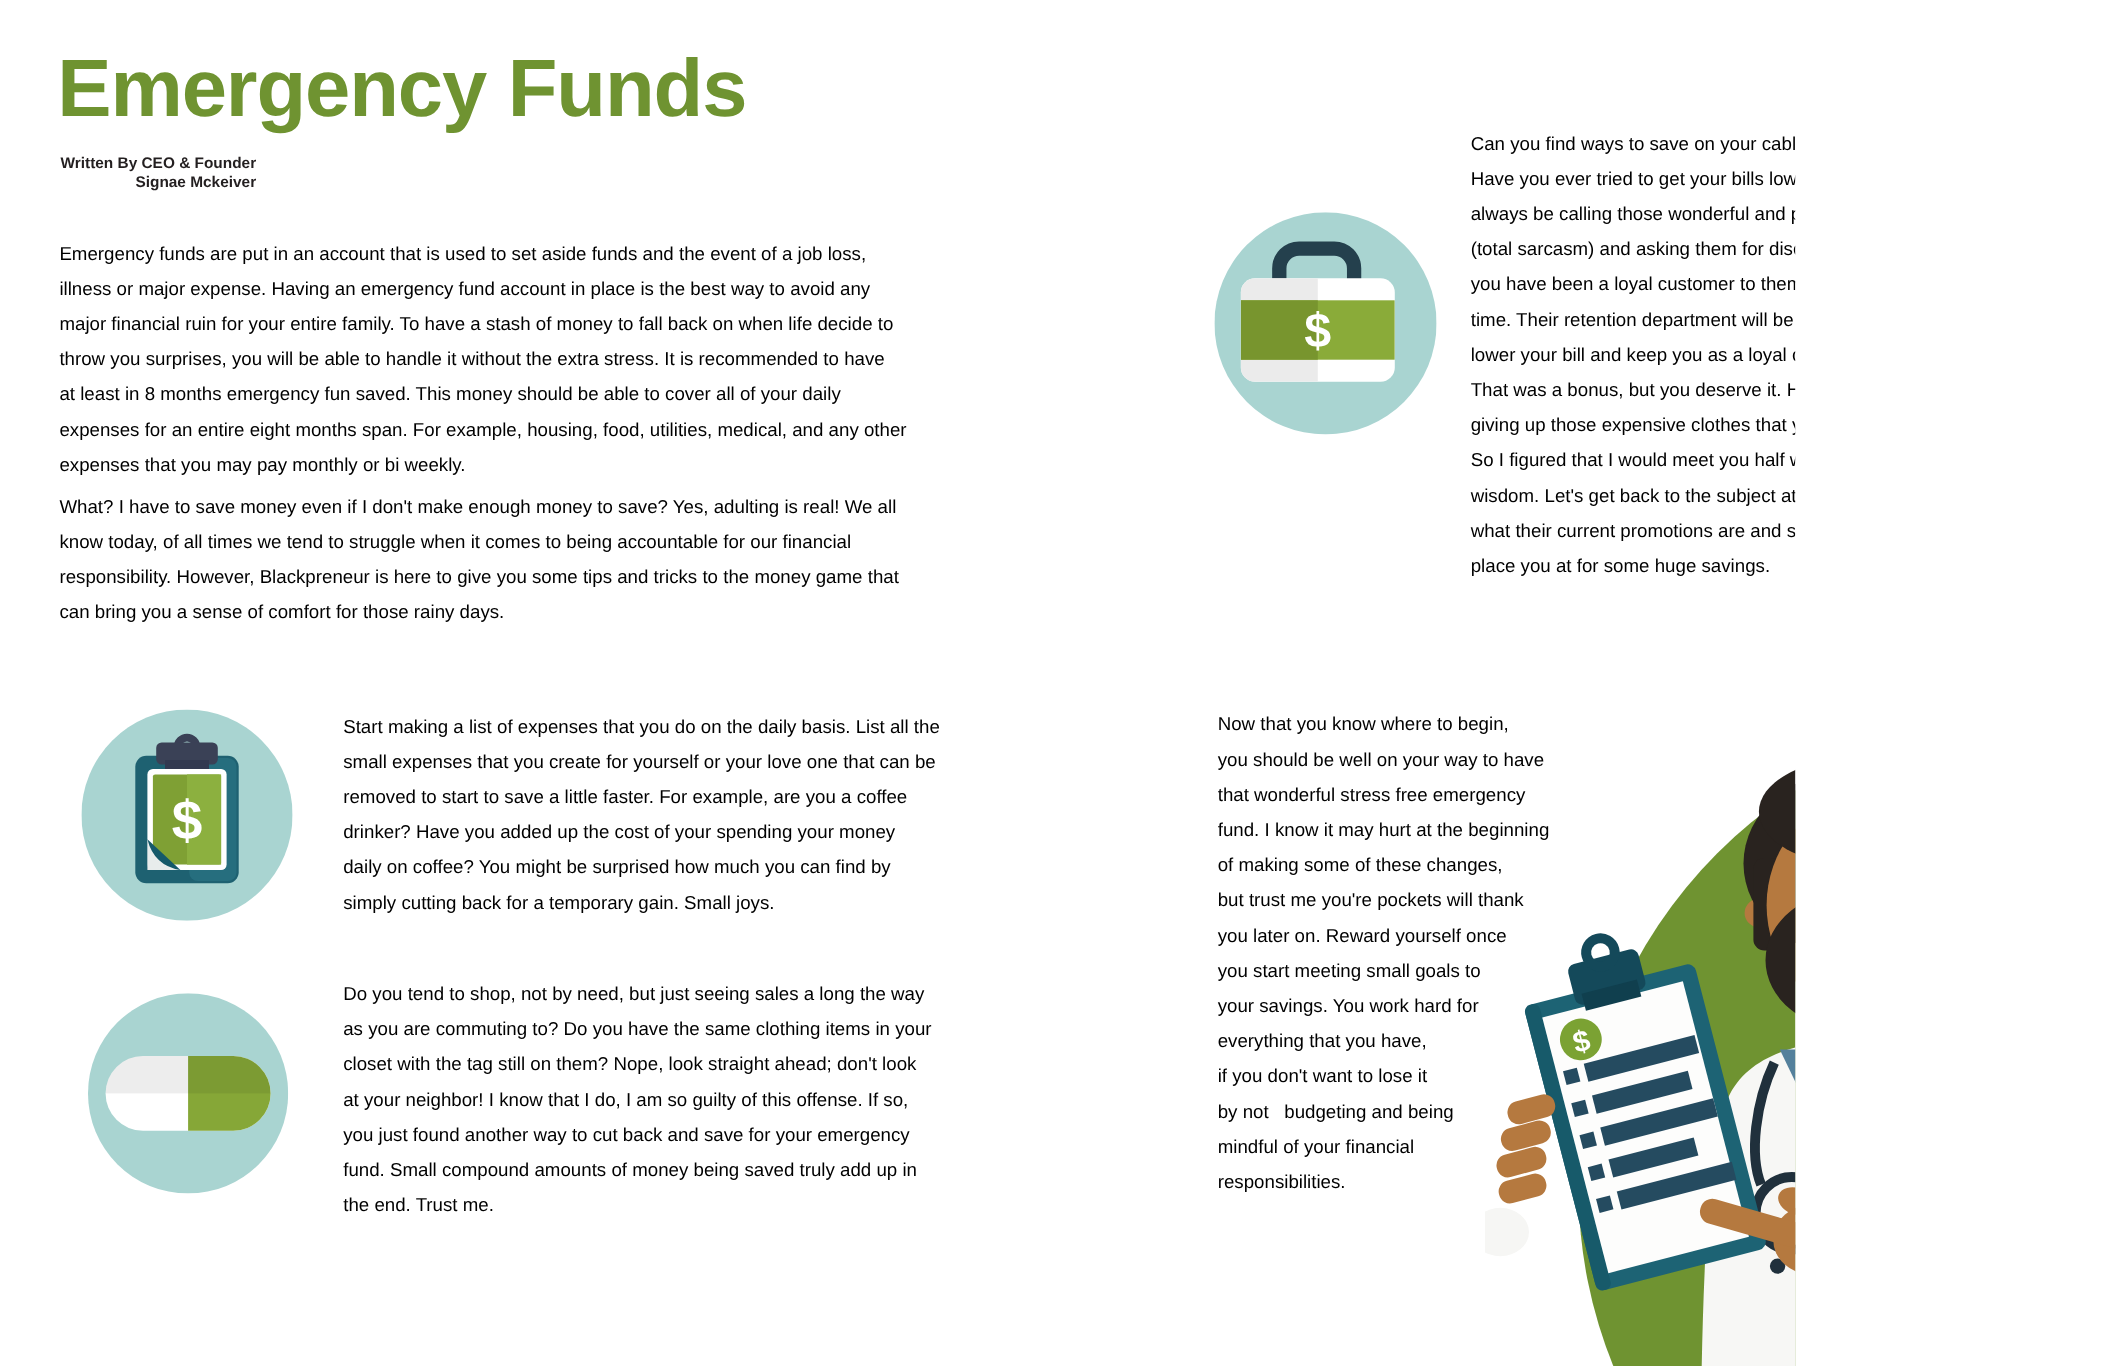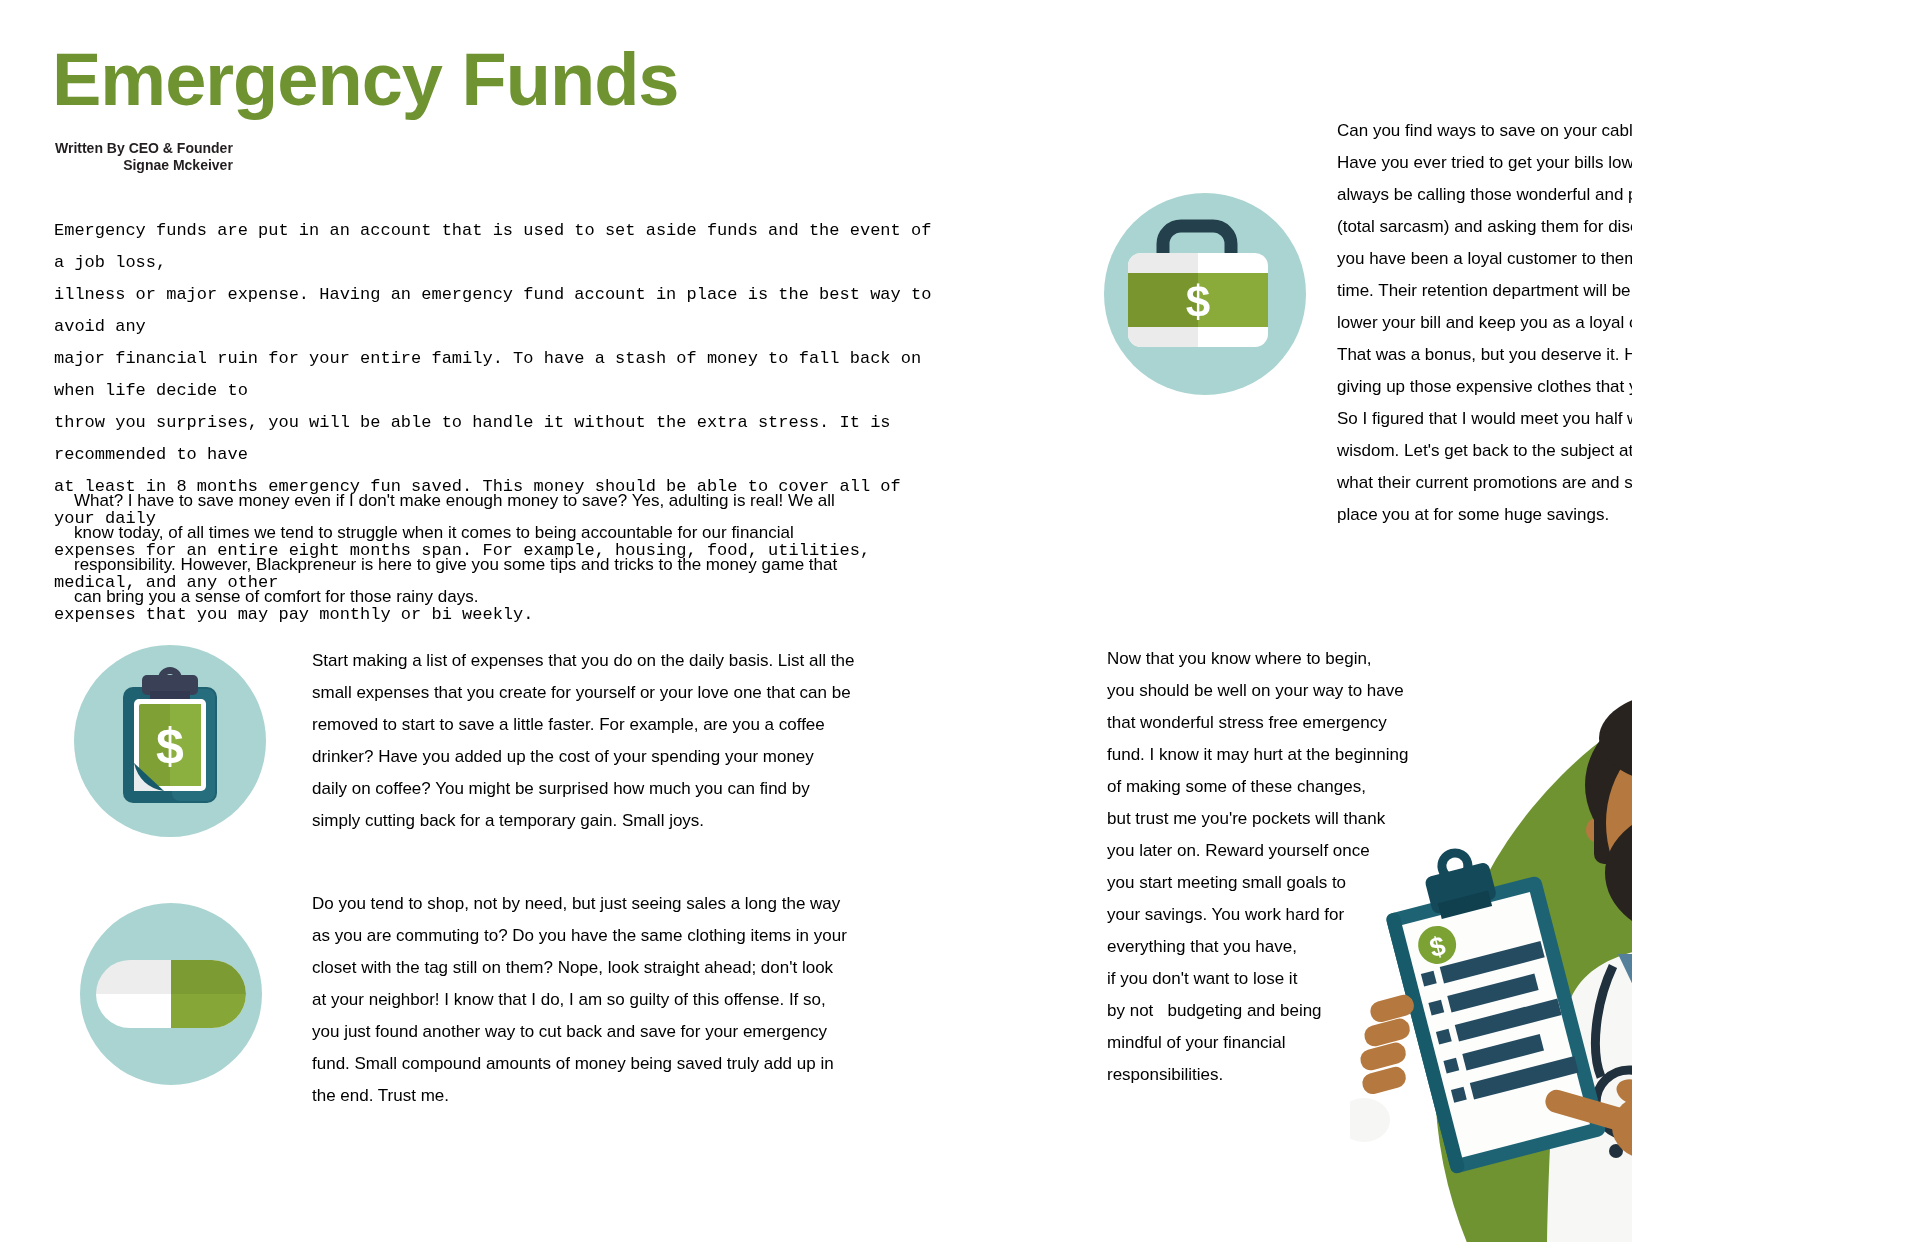--- a/index.html
+++ b/index.html
@@ -3,22 +3,22 @@
 <meta charset="utf-8">
 <style>
   html,body{margin:0;padding:0;background:#fff;}
   .page{position:relative;width:1632px;height:1242px;background:#ffffff;overflow:hidden;
         font-family:"Liberation Sans",sans-serif;color:#272727;}
   .title{position:absolute;left:52px;top:38px;font-size:74px;line-height:84px;font-weight:bold;
          color:#6F9331;letter-spacing:-1px;}
   .byline{position:absolute;left:55px;top:140px;font-size:14px;line-height:17px;font-weight:bold;
           color:#231f20;white-space:pre-wrap;text-align:right;}
   .para{position:absolute;font-size:17px;line-height:32px;white-space:pre-wrap;color:#000000;}
-  .p-intro{left:54px;top:215px;width:890px;font-family:Liberation Mono, monospace;}
-  .p-adulting{left:54px;top:485px;width:890px;margin-left:20px;}
+  .p-intro{left:54px;top:215px;width:890px;}
+  .p-adulting{left:54px;top:445px;width:890px;}
   .p-tip1{left:312px;top:645px;width:660px;}
   .p-tip2{left:312px;top:888px;width:660px;}
   .p-bills{left:1337px;top:115px;width:575px;}
   .p-closing{left:1107px;top:643px;width:375px;}
   .icon{position:absolute;}
   svg text{font-family:"Liberation Sans",sans-serif;font-weight:bold;}
 </style>
 </head>
 <body>
 

